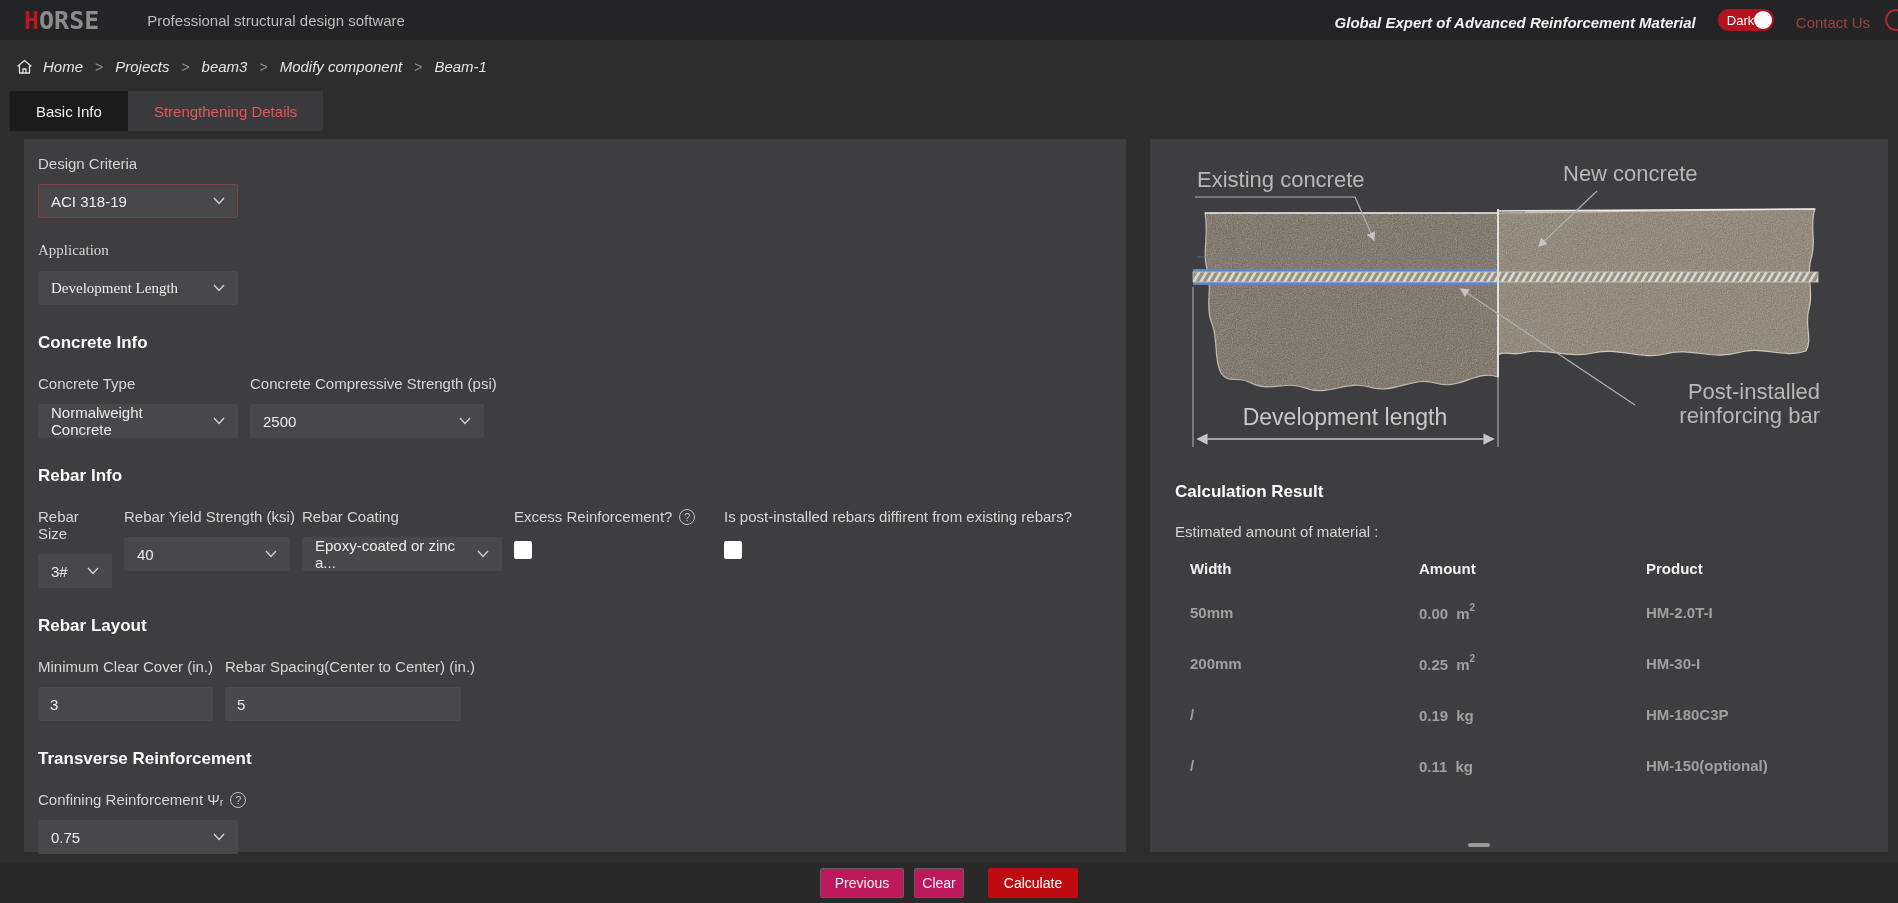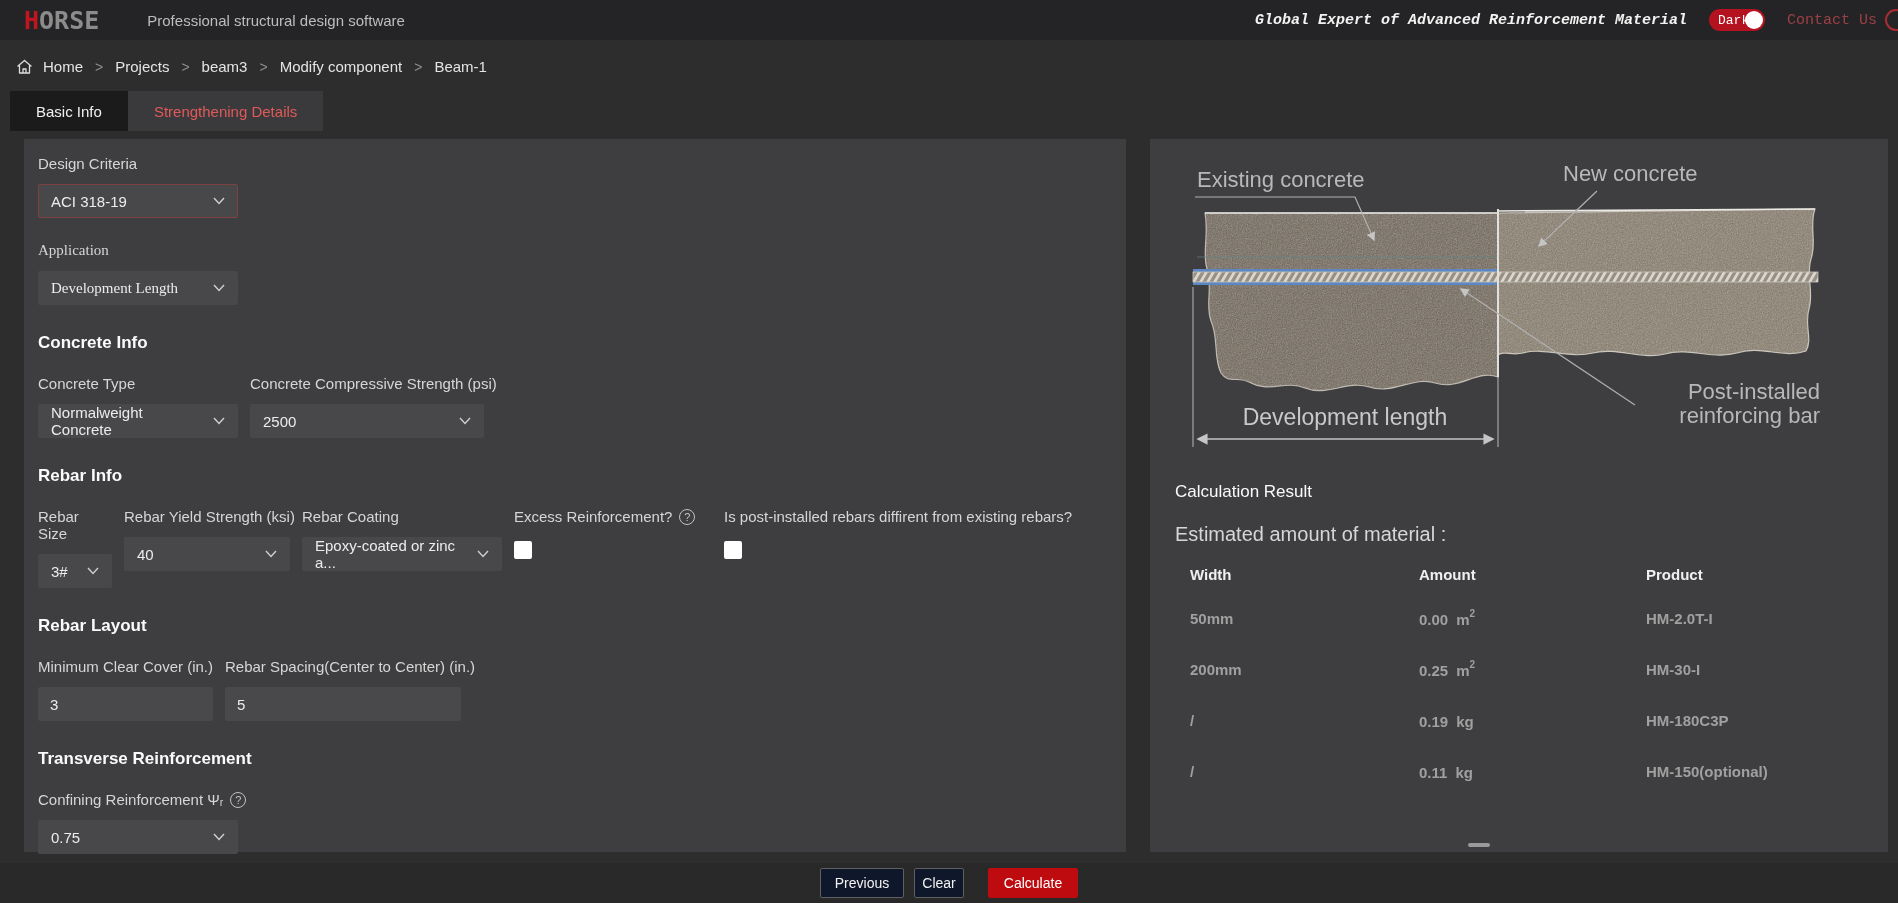--- a/index.html
+++ b/index.html
@@ -5,32 +5,32 @@
   html,body{margin:0;padding:0;background:#2d2d2e;width:1898px;height:903px;overflow:hidden;
     font-family:"Liberation Sans","DejaVu Sans",sans-serif;-webkit-font-smoothing:antialiased;}
   *{box-sizing:border-box;}
 
   
   .topbar{height:40px;background:#242426;display:flex;align-items:center;padding:0 0 0 24px;position:relative;overflow:hidden;}
   .logo{font-family:"DejaVu Sans Mono","Liberation Mono",monospace;font-weight:bold;font-size:25px;letter-spacing:0;line-height:1;}
   .logo .red{color:#c01622;}
   .logo .gray{color:#8c8c8c;}
   .subtitle{color:#bdbdbd;font-size:15px;margin-left:48px;}
-  .top-right{margin-left:auto;display:flex;align-items:center;gap:22px;padding-right:21px;font-family:Liberation Mono, monospace;}
+  .top-right{margin-left:auto;display:flex;align-items:flex-end;gap:22px;padding-right:28px;}
   .tagline{color:#f2f2f2;font-size:15px;font-style:italic;font-weight:bold;}
   .toggle{width:56px;height:22px;background:#b5121f;border-radius:11px;display:flex;align-items:center;position:relative;cursor:pointer;}
   .toggle .t-label{color:#fff;font-size:13px;margin-left:9px;}
   .toggle .knob{position:absolute;right:2px;top:2px;width:18px;height:18px;background:#fff;border-radius:50%;}
   .contact{color:#9c4047;font-size:15px;cursor:pointer;}
   .account{position:absolute;right:-9px;top:9px;width:22px;height:22px;border:2px solid #a82d33;border-radius:50%;}
 
   
   .breadcrumb{display:flex;align-items:center;gap:12px;padding:18px 0 10px 16px;color:#e4e4e4;font-size:15px;}
   .breadcrumb .sep{color:#8f8f8f;font-size:14px;}
-  .crumb{cursor:pointer;}
+  .crumb{cursor:pointer;font-style:italic;}
   .home-ico{display:inline-flex;margin-right:-2px;}
 
   
   .tabs{display:flex;margin-left:10px;margin-top:6px;}
   .tab{height:40px;display:flex;align-items:center;padding:0 26px;font-size:15px;cursor:pointer;}
   .tab.inactive{background:#1b1b1c;color:#f0f0f0;}
   .tab.active{background:#3a3a3c;color:#e05a5a;}
 
   
   .content{display:flex;margin:8px 0 0 24px;gap:24px;}
@@ -46,34 +46,34 @@
   .dropdown.hl{border-color:#7d4043;}
   .txt-input{height:34px;width:100%;background:#49494b;border:none;border-radius:2px;color:#ececec;font-size:15px;padding:0 12px;outline:none;}
   .chev{flex:0 0 auto;margin-left:8px;}
   .w200{width:200px;}.w234{width:234px;}.w74{width:74px;}.w166{width:166px;}.w175{width:175px;}.w236{width:236px;}
   .colw198{width:198px;}
   .mt24{margin-top:24px;font-family:Liberation Serif, serif;}
   .checkbox{width:18px;height:18px;background:#fff;border-radius:2px;margin-top:16px;cursor:pointer;}
   .help{width:16px;height:16px;border:1px solid #c2c2c2;border-radius:50%;color:#c2c2c2;font-size:11px;display:inline-flex;align-items:center;justify-content:center;cursor:pointer;flex:0 0 auto;}
 
   
-  .res-h{color:#fafafa;font-size:17px;font-weight:normal;margin:16px 0 0 10px;}
-  .res-sub{color:#d6d6d6;font-size:20px;margin:21px 0 0 10px;}
+  .res-h{color:#fafafa;font-size:17px;font-weight:bold;margin:16px 0 0 10px;}
+  .res-sub{color:#d6d6d6;font-size:15px;margin:21px 0 0 10px;}
   .res-table{margin:20px 0 0 10px;}
   .res-row{display:grid;grid-template-columns:229px 227px 1fr;padding-left:15px;align-items:baseline;font-weight:bold;}
   .res-row.head{color:#f0f0f0;font-size:15px;font-weight:bold;margin-bottom:10px;}
   .res-row.data{color:#a0a0a0;font-size:15px;height:51px;display:grid;align-items:center;}
   .unit{margin-left:8px;}
   .unit sup{font-size:10px;position:relative;top:-2px;}
   .hscroll-thumb{position:absolute;bottom:5px;left:318px;width:22px;height:4px;background:#9a9a9a;border-radius:2px;cursor:pointer;}
 
   
   .footer{position:absolute;left:0;bottom:0;width:1898px;height:40px;background:#29292a;display:flex;align-items:center;justify-content:center;}
   .btn{height:30px;border-radius:2px;font-size:14px;display:flex;align-items:center;justify-content:center;cursor:pointer;font-family:inherit;}
-  .btn.gray{background:#0f172a;border:1px solid #5f5f61;color:#f2f2f2;}
+  .btn.gray{background:#be185d;border:1px solid #5f5f61;color:#f2f2f2;}
   .btn.prev{width:84px;}
   .btn.clear{width:50px;margin-left:10px;}
   .btn.calc{width:90px;margin-left:24px;background:#bd0b10;border:1px solid #bd0b10;color:#fff;}
 </style>
 </head>
 <body>
 
 <div class="topbar">
   <div class="logo"><span class="red">H</span><span class="gray">ORSE</span></div>
   <div class="subtitle">Professional structural design software</div>

